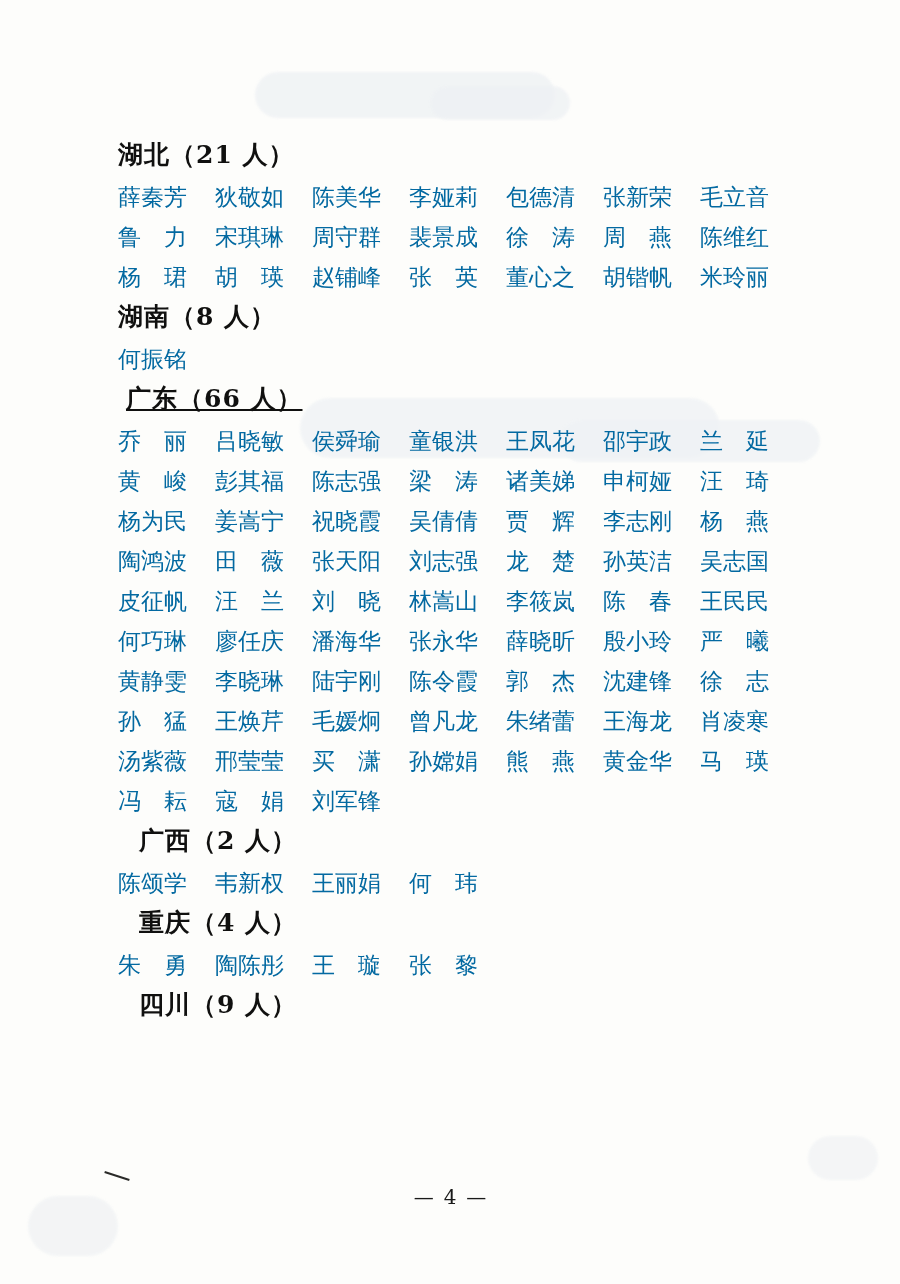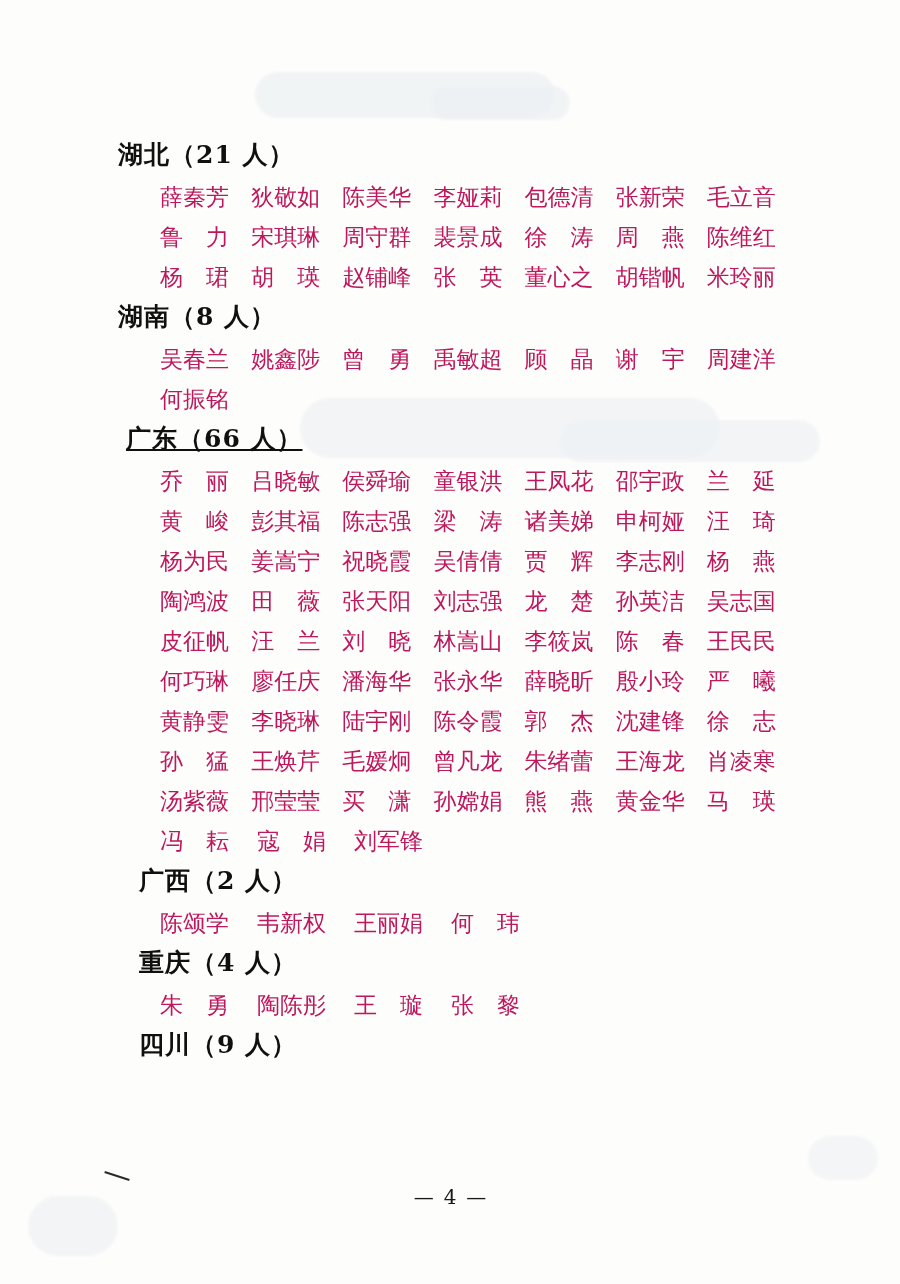--- a/index.html
+++ b/index.html
@@ -51,24 +51,23 @@
     margin: 0 0 2px 0;
     line-height: 40px;
     white-space: nowrap;
   }
   .province.indent-1 { margin-left: 0px; }
   .province.indent-2 { margin-left: 8px; text-decoration: underline; }
   .province.indent-3 { margin-left: 21px; }
 
   .names {
     font-size: 23px;
-    color: #be185d;
+    color: #0369a1;
     line-height: 40px;
     letter-spacing: 0px;
-    margin-left: 42px;
   }
   .row {
     display: flex;
     white-space: nowrap;
     height: 40px;
     align-items: center;
   }
   .name {
     display: inline-flex;
     justify-content: space-between;
@@ -142,29 +141,20 @@
         <span class="name w3">张　英</span>
         <span class="name w3">董心之</span>
         <span class="name w3">胡锴帆</span>
         <span class="name w3">米玲丽</span>
       </div>
     </div>
 
     <div class="province indent-1">湖南（8 人）</div>
     <div class="names grid7">
       <div class="row">
-        <span class="name w3">吴春兰</span>
-        <span class="name w3">姚鑫陟</span>
-        <span class="name w3">曾　勇</span>
-        <span class="name w3">禹敏超</span>
-        <span class="name w3">顾　晶</span>
-        <span class="name w3">谢　宇</span>
-        <span class="name w3">周建洋</span>
-      </div>
-      <div class="row">
         <span class="name w3">何振铭</span>
       </div>
     </div>
 
     <div class="province indent-2">广东（66 人）</div>
     <div class="names grid7b">
       <div class="row">
         <span class="name w3">乔　丽</span>
         <span class="name w3">吕晓敏</span>
         <span class="name w3">侯舜瑜</span>

